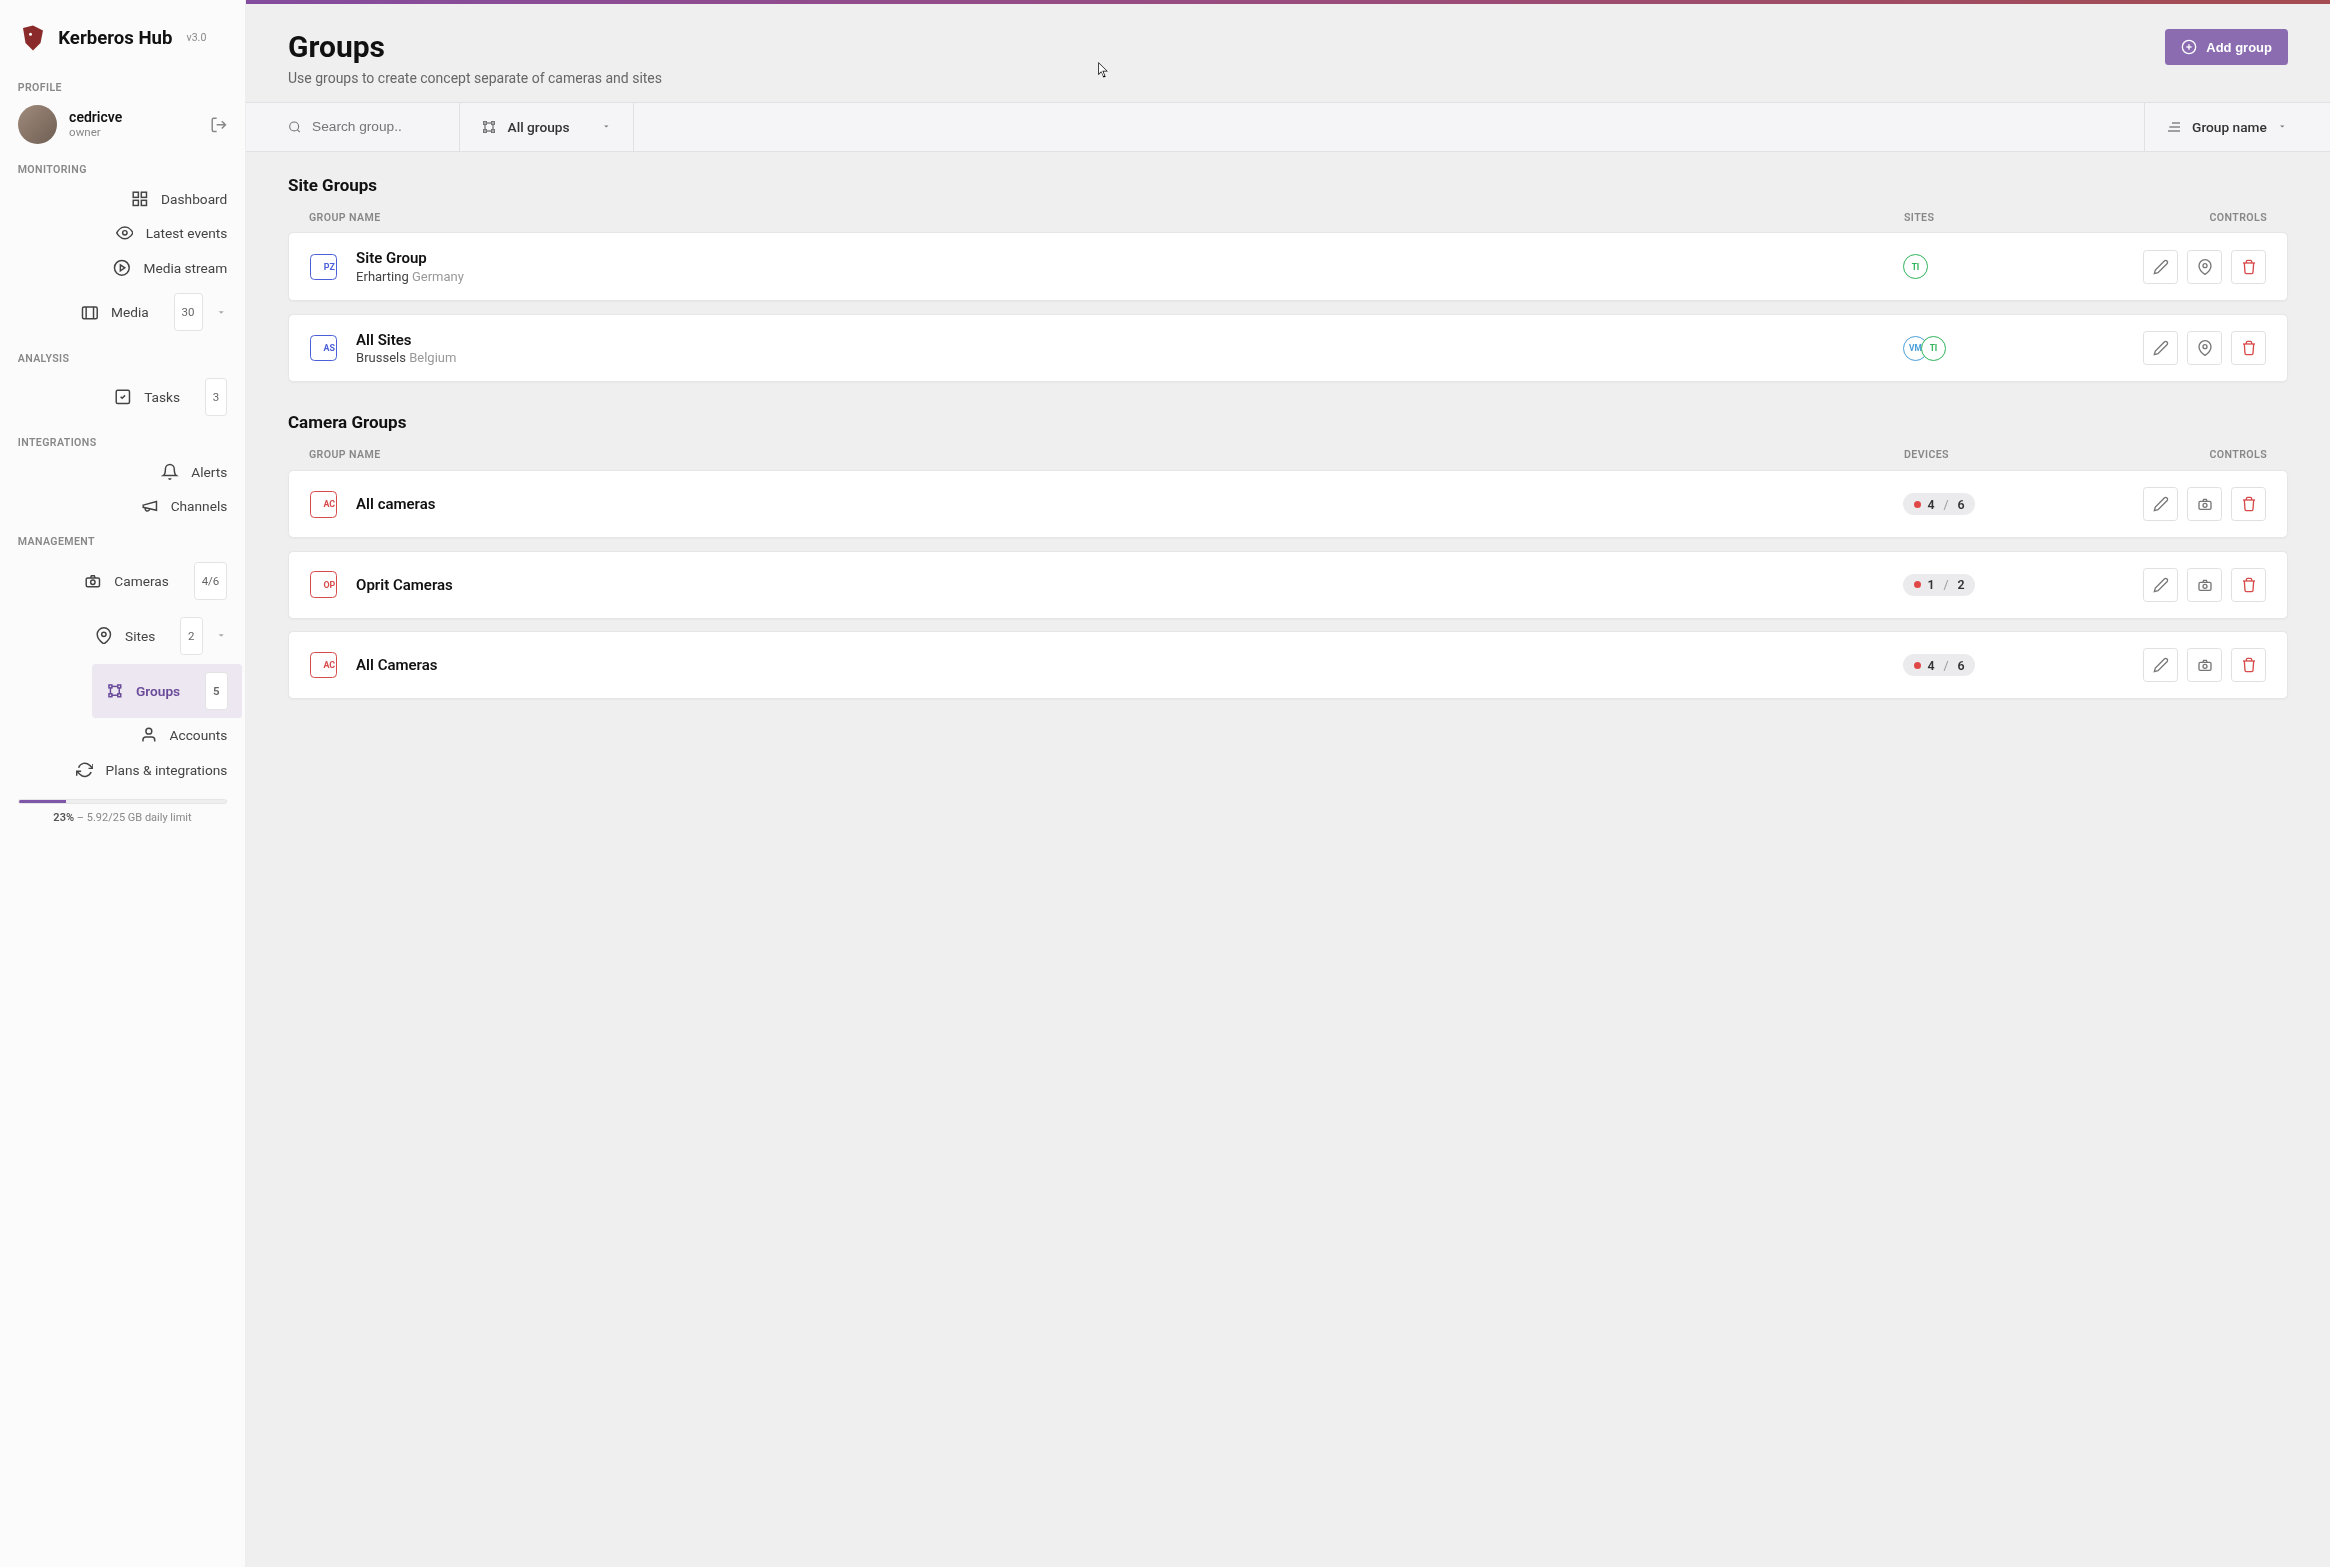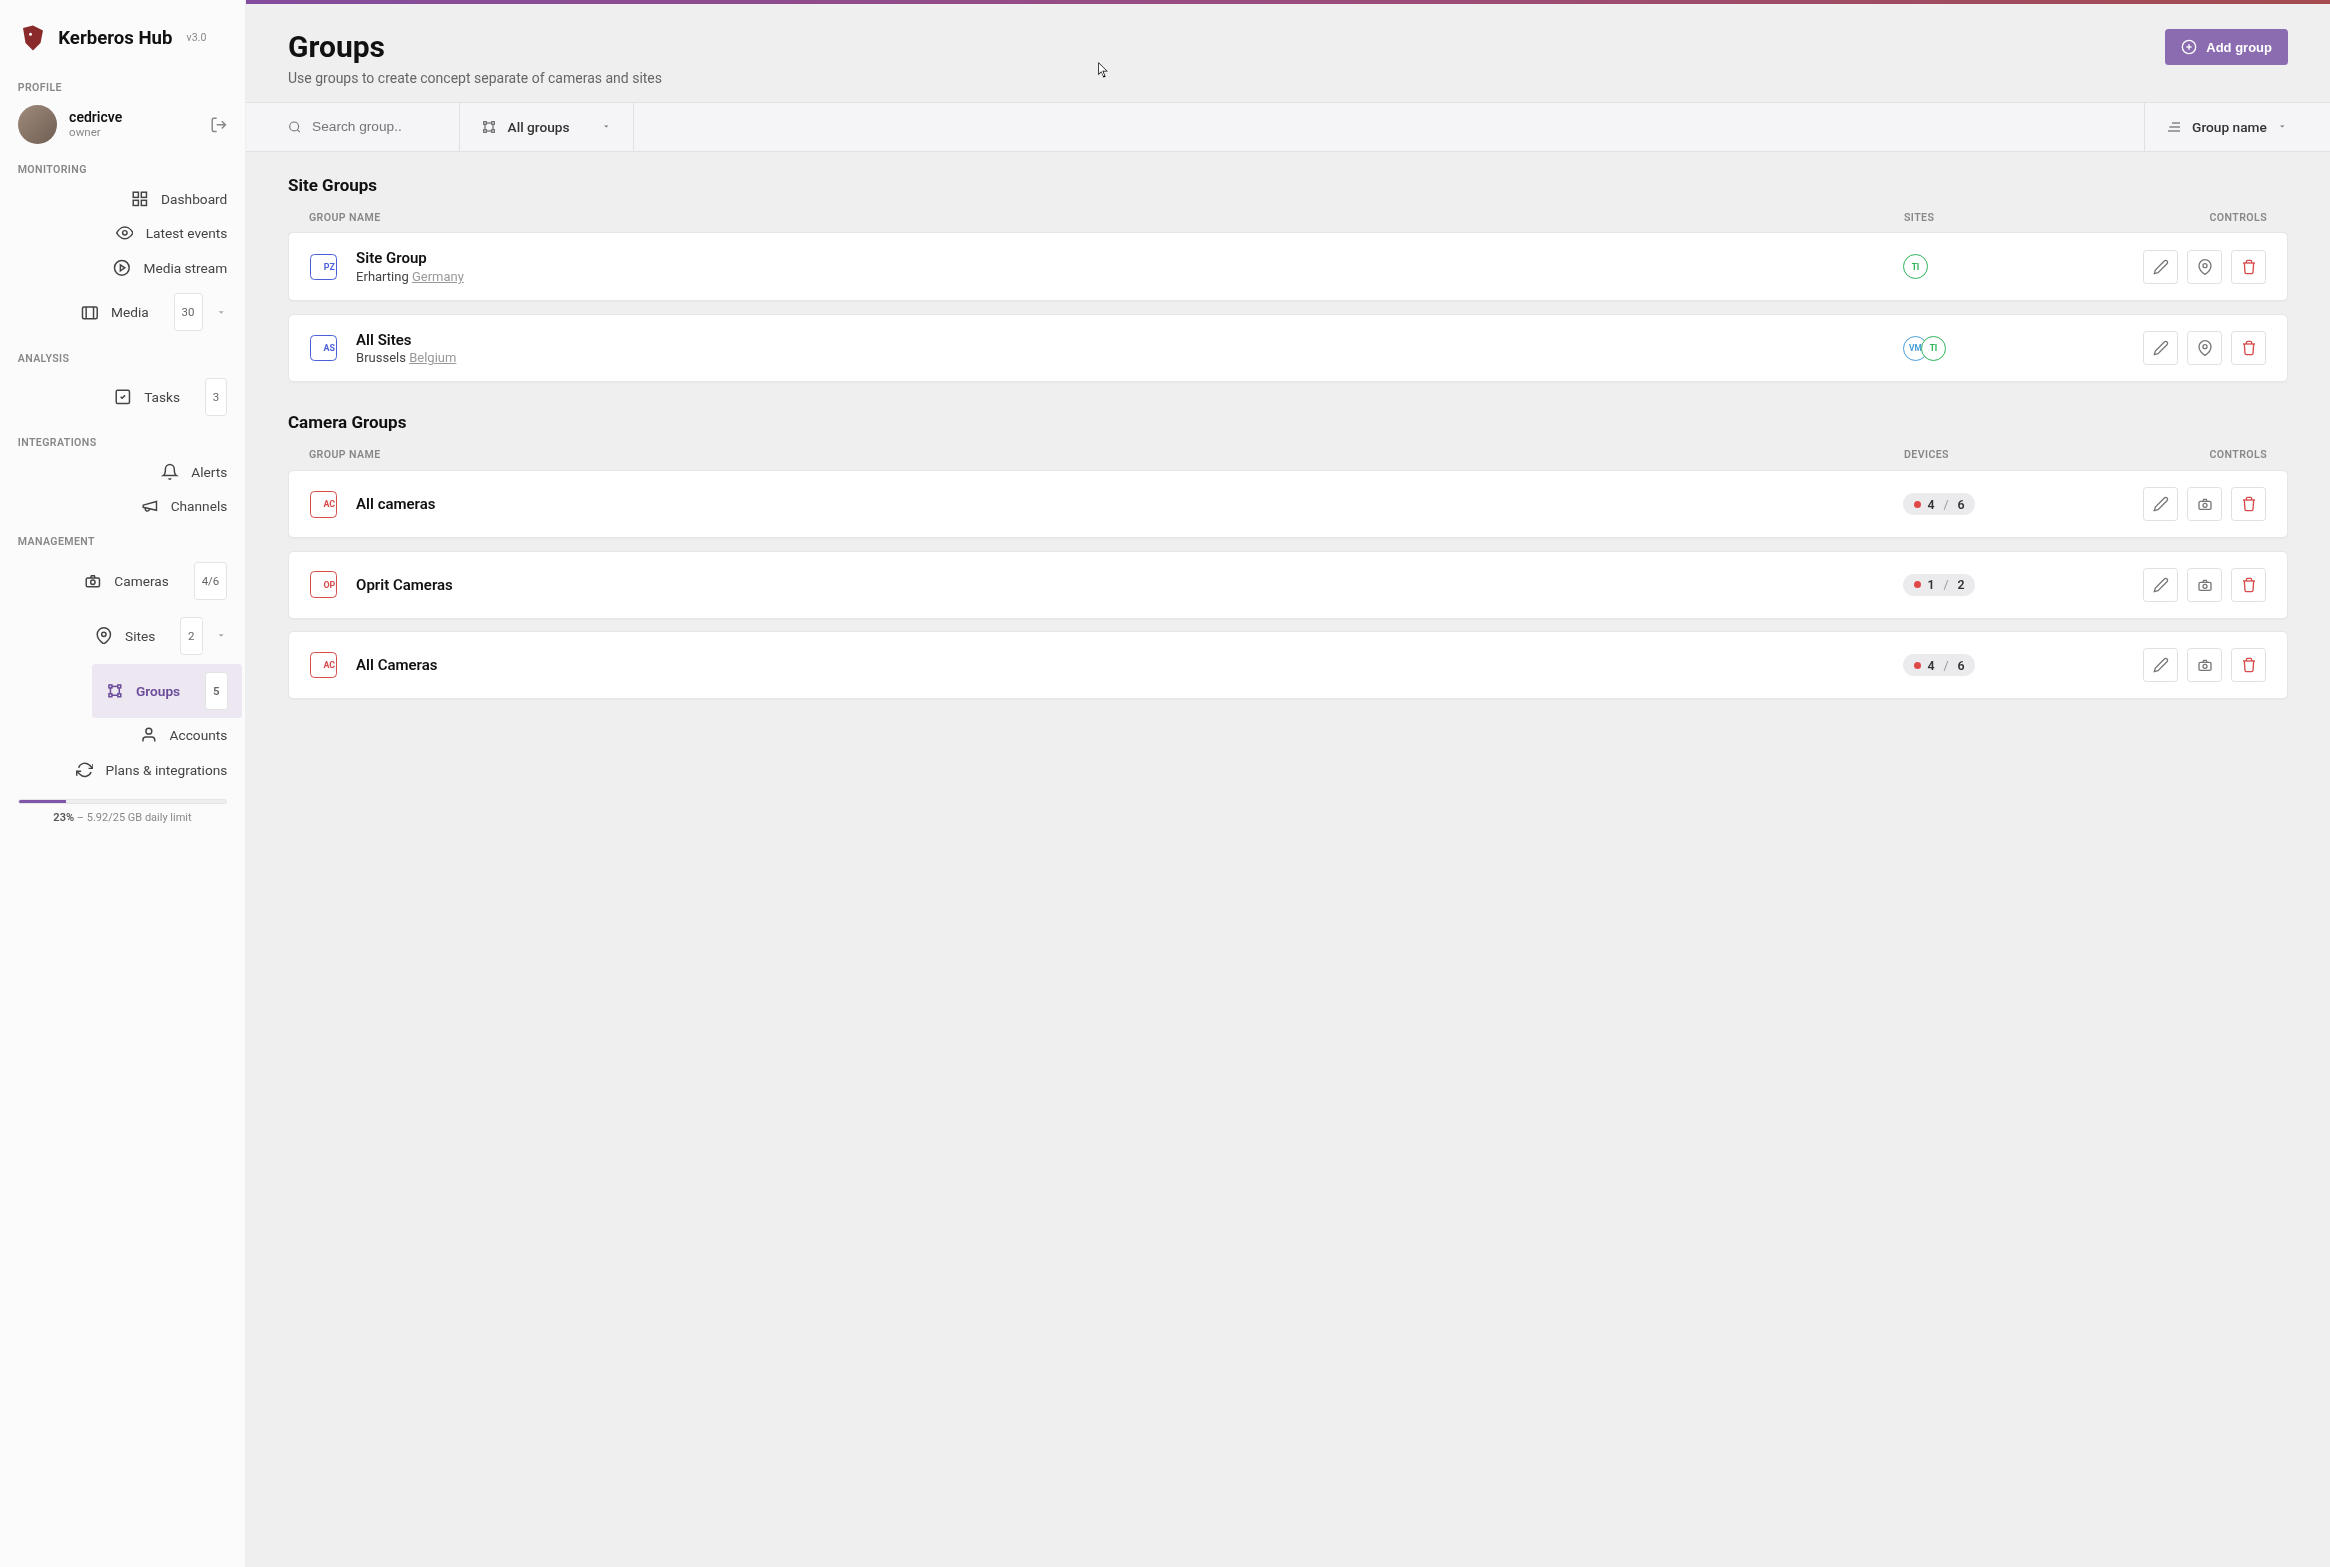--- a/index.html
+++ b/index.html
@@ -63,21 +63,21 @@
 .col-mid { width: 212px; }
 .col-ctrl { width: 151px; text-align: right; }
 
 .card { background: #fff; border: 0.9px solid #e6e5e7; border-radius: 5.3px; padding: 16px 21px; display: flex; align-items: center; margin-bottom: 12.4px; box-shadow: 0 0.9px 1.8px rgba(0,0,0,0.03); }
 .tag { width: 26.6px; height: 26.6px; border: 1.8px solid; border-radius: 4.4px; display: flex; align-items: center; justify-content: center; font-size: 8.9px; font-weight: 700; margin-right: 19.5px; padding-left: 12px; }
 .tag.blue { border-color: #4a5fd8; color: #4a5fd8; }
 .tag.red { border-color: #d84a4a; color: #d84a4a; }
 .card-text { flex: 1; }
 .card-title { font-size: 15px; font-weight: 600; }
 .card-sub { font-size: 13px; color: #444; margin-top: 1.8px; }
-.card-sub .country { color: #999; text-decoration: underline; }
+.card-sub .country { color: #999; }
 
 .sites-cell { width: 212px; display: flex; align-items: center; gap: -5.3px; }
 .site-circle { width: 25px; height: 25px; border-radius: 50%; border: 1.8px solid; display: flex; align-items: center; justify-content: center; font-size: 8.4px; font-weight: 700; background: #fff; }
 .site-circle.green { border-color: #2eb35a; color: #2eb35a; }
 .site-circle.blue { border-color: #4a9fd8; color: #4a9fd8; margin-right: -7px; }
 
 .device-pill { background: #ebeaec; border-radius: 12.4px; padding: 3.5px 10.6px; font-size: 12.4px; font-weight: 600; color: #333; display: inline-flex; align-items: center; gap: 7px; }
 .device-dot { width: 7px; height: 7px; border-radius: 50%; background: #e04848; }
 .device-pill .sep { color: #999; font-weight: 400; padding: 0 1.8px; }
 

